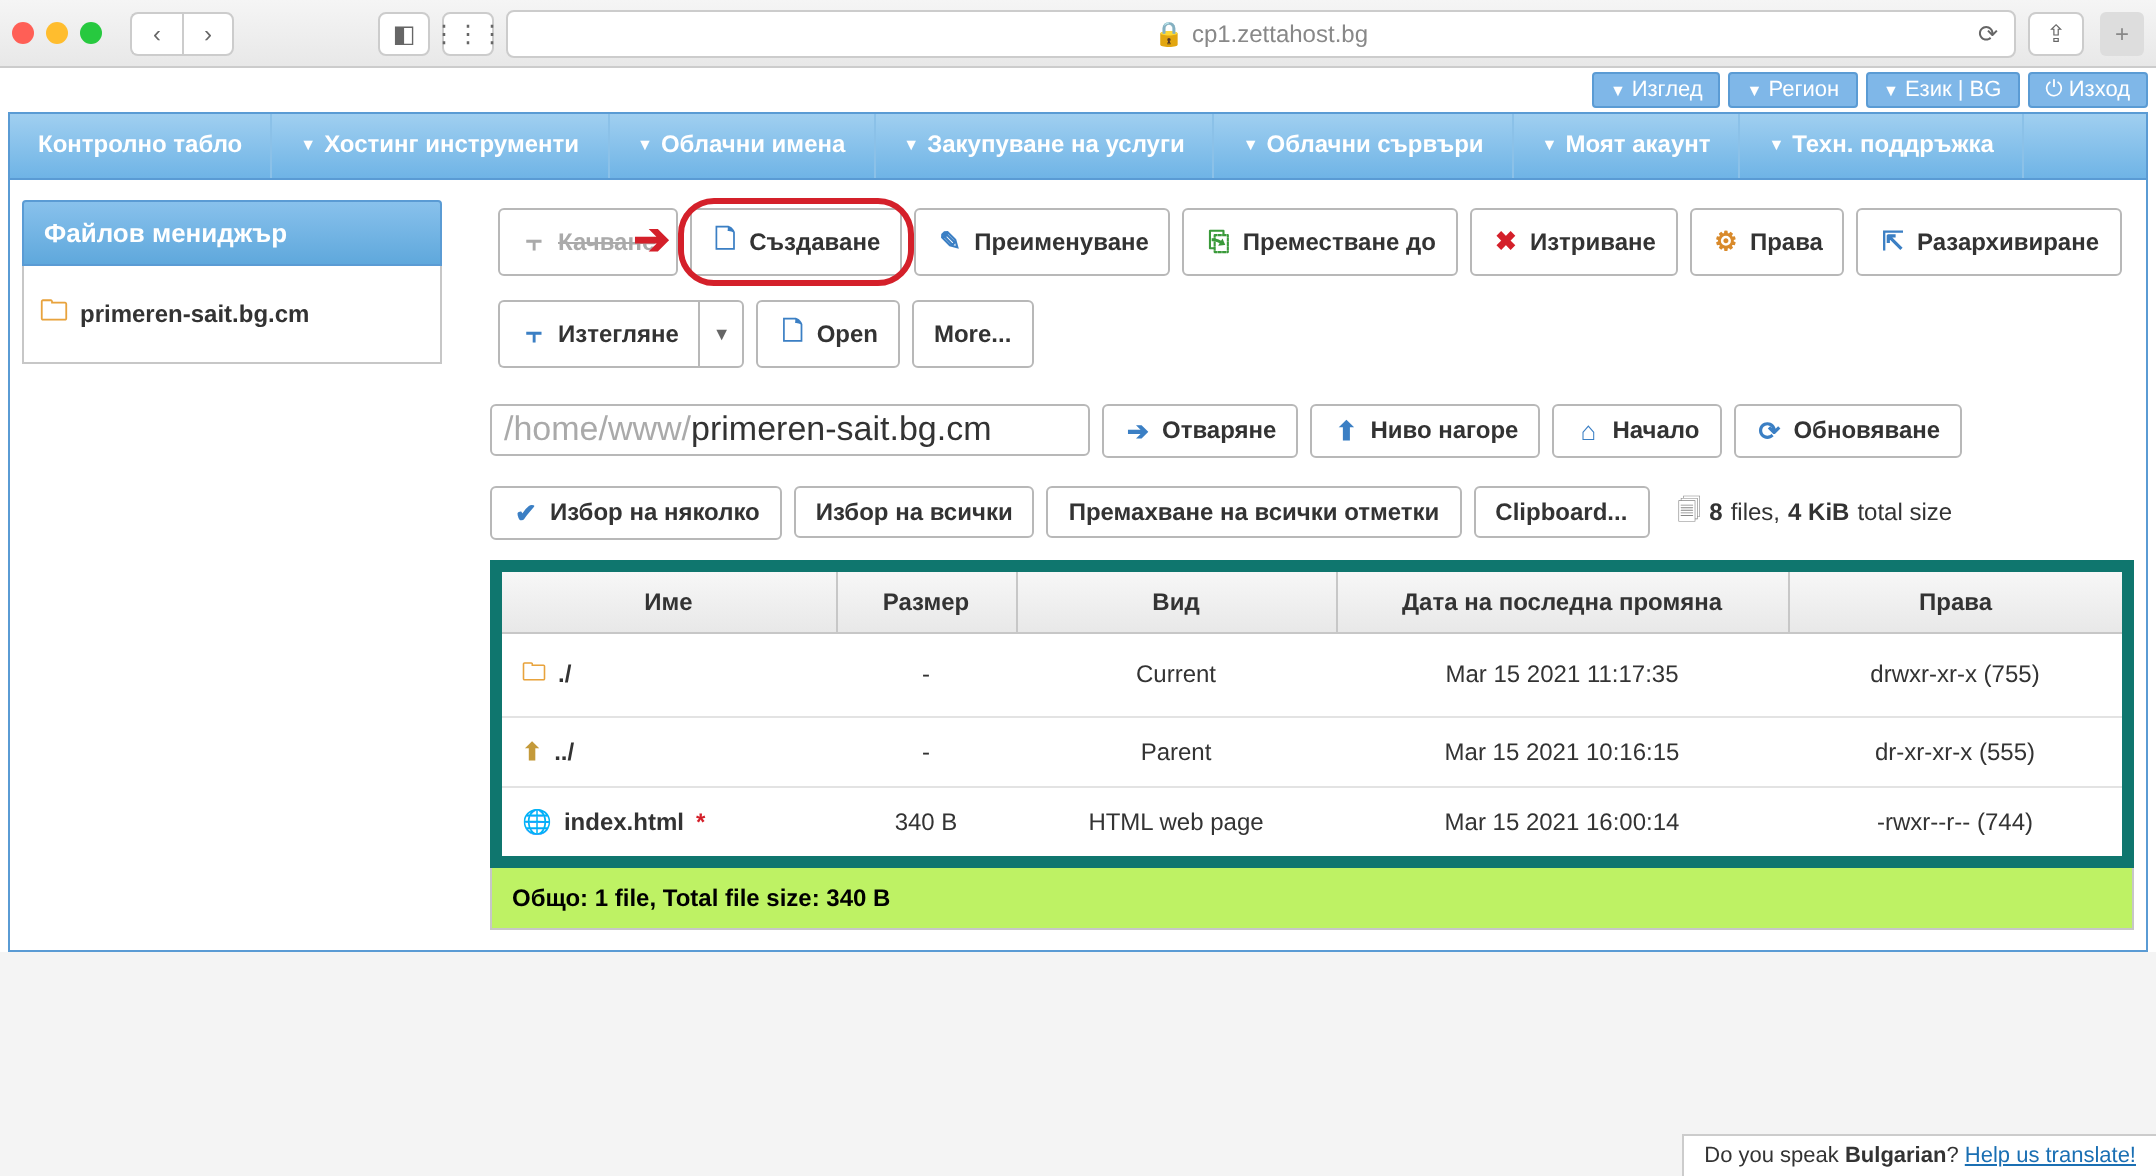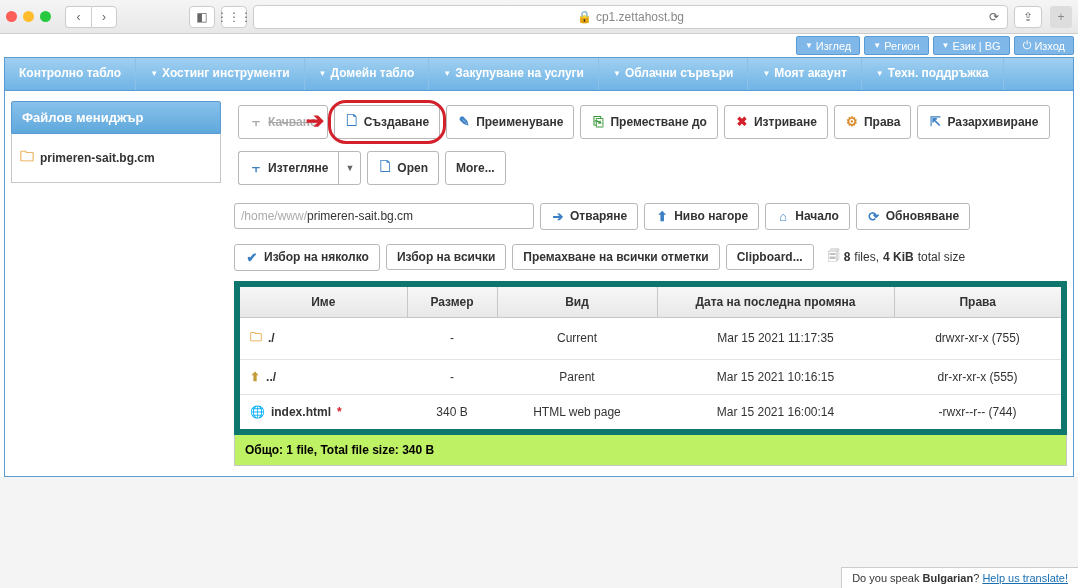--- a/index.html
+++ b/index.html
@@ -32,42 +32,42 @@
   .logo-text{font-size:20px;font-weight:bold;color:#333;}
   .welcome{display:flex;align-items:center;gap:4px;color:#333;font-size:12px;}
   .welcome .avatar{width:16px;height:16px;background:#4a90d9;border-radius:50% 50% 45% 45%;position:relative;}
 
   
   .main-nav{background:linear-gradient(#a0cff0,#6fb4e6);border:1px solid #5a9bd4;display:flex;margin:0 4px;}
   .nav-item{padding:8px 14px;color:#fff;font-weight:bold;font-size:12px;border-right:1px solid #8bc1e8;display:flex;align-items:center;gap:4px;line-height:1.3;}
   .nav-item .tri{font-size:8px;}
 
   
-  .body{display:flex;gap:13px;padding:10px 6px;margin:0 4px;border:1px solid #5a9bd4;border-top:none;background:#fff;}
+  .body{display:flex;gap:24px;padding:10px 6px;margin:0 4px;border:1px solid #5a9bd4;border-top:none;background:#fff;}
   .sidebar{width:210px;}
   .panel-title{background:linear-gradient(#88c1ec,#5fa8dc);color:#fff;font-weight:bold;font-size:13px;padding:8px 10px;border:1px solid #5a9bd4;border-radius:2px 2px 0 0;}
   .panel-body{border:1px solid #c7c7c7;border-top:none;padding:12px 8px;background:#fff;}
   .tree-item{display:flex;align-items:center;gap:6px;color:#333;font-size:12px;font-weight:bold;}
   .folder-icon{color:#e8a33d;font-size:14px;}
 
   .main{flex:1;}
   .toolbar{display:flex;flex-wrap:wrap;gap:6px;margin-bottom:14px;padding:4px;}
   .tbtn{background:#fff;border:1px solid #b8b8b8;border-radius:3px;padding:5px 10px;display:flex;align-items:center;gap:5px;color:#333;font-size:12px;font-weight:bold;cursor:pointer;}
   .tbtn .ic{font-size:13px;width:14px;text-align:center;}
   .tbtn.disabled{color:#aaa;}
   .tbtn.disabled span[data-bind]{text-decoration:line-through;}
   .highlight-ring{position:absolute;border:3px solid #d4202a;border-radius:18px;pointer-events:none;}
   .tb-wrap{position:relative;display:inline-block;}
   .arrow{position:absolute;left:-28px;top:3px;color:#d4202a;font-size:22px;font-weight:bold;pointer-events:none;}
   .split-btn{display:flex;}
   .split-btn .tbtn:first-child{border-radius:3px 0 0 3px;border-right:none;}
   .split-btn .tbtn.drop{border-radius:0 3px 3px 0;padding:5px 6px;}
 
   .pathbar{display:flex;gap:6px;align-items:center;margin-bottom:14px;}
-  .path-input{flex:0 0 300px;height:26px;border:1px solid #b8b8b8;border-radius:3px;background:#fff;padding:0 6px;color:#888;font-size:12px;display:flex;align-items:center;}
+  .path-input{flex:0 0 300px;height:26px;border:1px solid #b8b8b8;border-radius:3px;background:#fff;padding:0 6px;color:#888;font-size:17px;display:flex;align-items:center;}
   .path-input b{color:#333;font-weight:normal;}
 
   .selbar{display:flex;gap:6px;align-items:center;margin-bottom:10px;}
   .summary{margin-left:8px;color:#333;font-size:12px;display:flex;align-items:center;gap:4px;}
   .stack-ic{color:#888;}
 
   table.files{width:100%;border-collapse:collapse;border:6px solid #0f766e;}
   table.files th{background:linear-gradient(#f7f7f7,#e8e8e8);border:1px solid #c7c7c7;padding:8px 6px;font-size:12px;color:#333;font-weight:bold;}
   table.files td{border:1px solid #e3e3e3;border-left:none;border-right:none;padding:10px 6px;font-size:12px;color:#333;text-align:center;}
   table.files tr td:first-child{text-align:left;padding-left:10px;}
@@ -135,21 +135,21 @@
   <div class="main-nav">
     <div class="nav-item">
         <span data-bind="nav.dashboard">Контролно табло</span>
       </div>
     <div class="nav-item">
         <span class="tri">▼</span>
         <span data-bind="nav.hosting">Хостинг инструменти</span>
       </div>
     <div class="nav-item">
         <span class="tri">▼</span>
-        <span data-bind="nav.domains">Домейн табло</span>
+        <span data-bind="nav.domains">Облачни имена</span>
       </div>
     <div class="nav-item">
         <span class="tri">▼</span>
         <span data-bind="nav.buy">Закупуване на услуги</span>
       </div>
     <div class="nav-item">
         <span class="tri">▼</span>
         <span data-bind="nav.cloud">Облачни сървъри</span>
       </div>
     <div class="nav-item">

